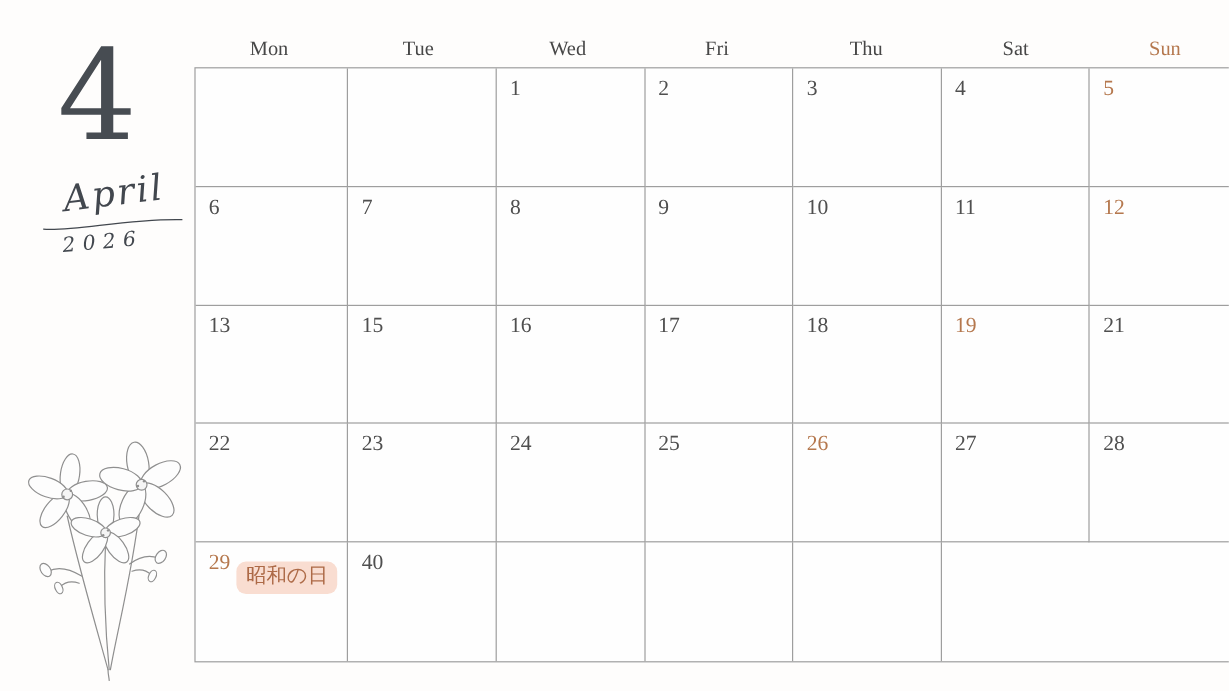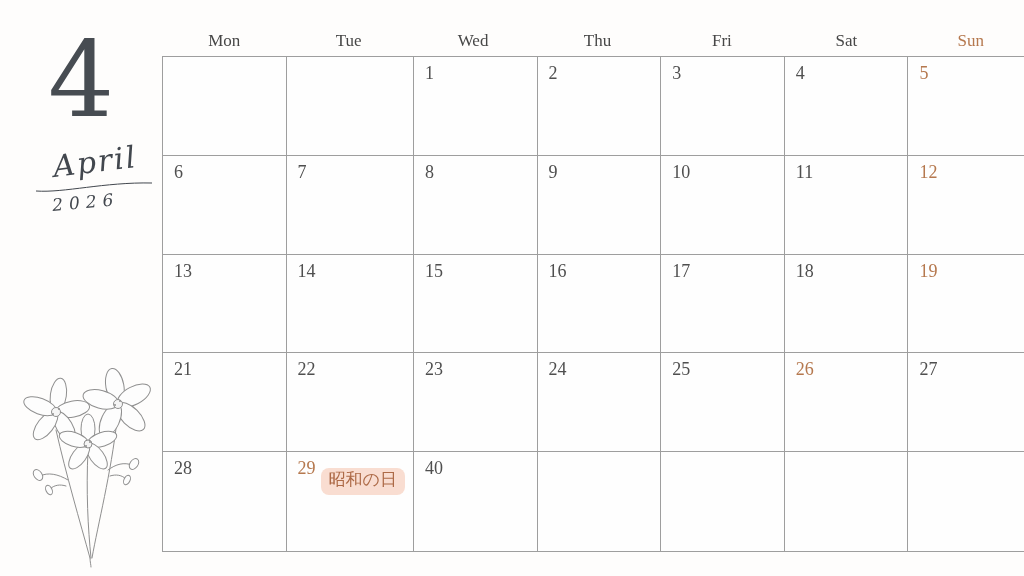--- a/index.html
+++ b/index.html
@@ -163,22 +163,22 @@
         <circle r="1" cx="-2" cy="2" fill="#8f8f8f" stroke="none"></circle>
       </g>
     </svg>
   </aside>
 
   <main class="calendar">
     <div class="weekday-row" id="weekday-row">
         <div class="weekday">Mon</div>
         <div class="weekday">Tue</div>
         <div class="weekday">Wed</div>
+        <div class="weekday">Fri</div>
         <div class="weekday">Thu</div>
-        <div class="weekday">Fri</div>
         <div class="weekday">Sat</div>
         <div class="weekday accent">Sun</div>
       </div>
     <div class="grid" id="calendar-grid">
         <div class="cell"></div>
         <div class="cell"></div>
         <div class="cell">
           <span class="date-num">1</span>
         </div>
         <div class="cell">
@@ -211,23 +211,20 @@
         <div class="cell">
           <span class="date-num">11</span>
         </div>
         <div class="cell accent">
           <span class="date-num">12</span>
         </div>
         <div class="cell">
           <span class="date-num">13</span>
         </div>
         <div class="cell">
-          <span class="date-num">14</span>
-        </div>
-        <div class="cell">
           <span class="date-num">15</span>
         </div>
         <div class="cell">
           <span class="date-num">16</span>
         </div>
         <div class="cell">
           <span class="date-num">17</span>
         </div>
         <div class="cell">
           <span class="date-num">18</span>

